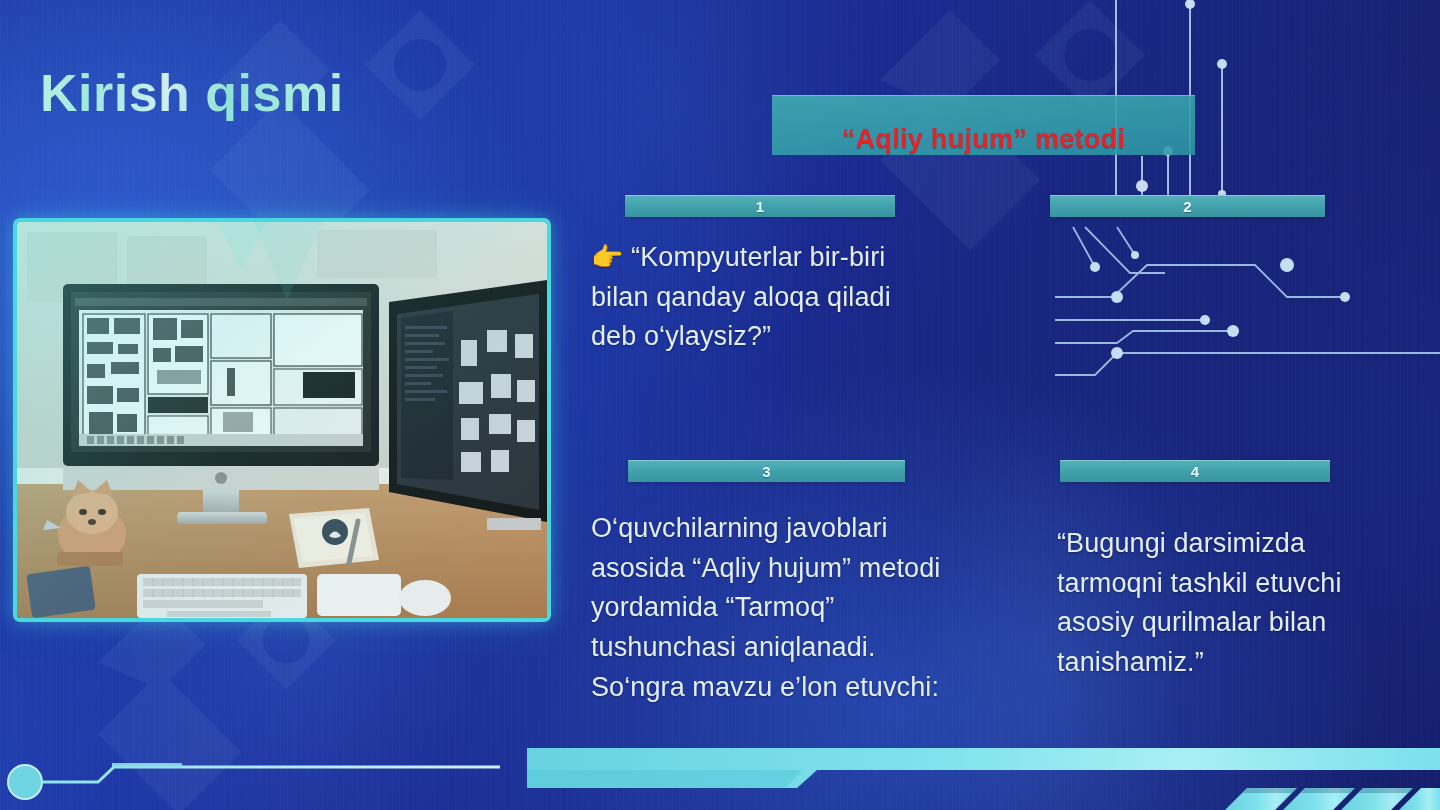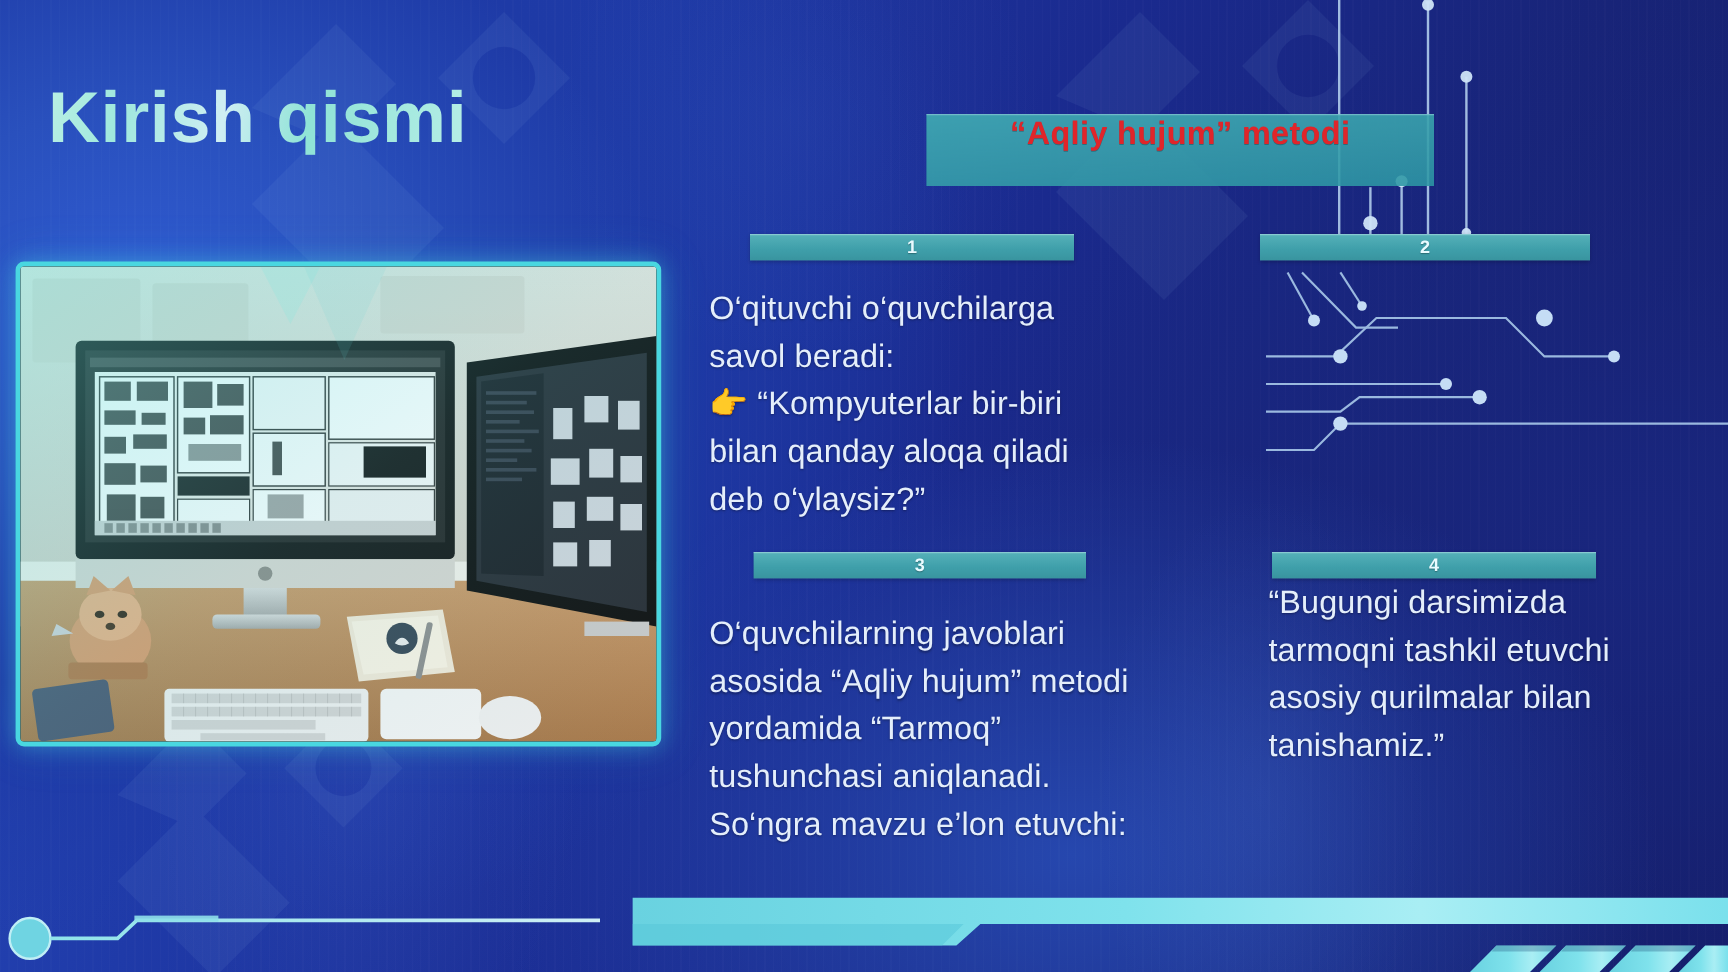--- a/index.html
+++ b/index.html
@@ -41,21 +41,21 @@
   
   .wm { position:absolute; opacity:.055; }
   .wm svg { display:block; }
   .wm.w1 { left:170px;  top:-30px; }
   .wm.w2 { left:840px;  top:-40px; }
   .wm.w3 { left:60px;   top:555px; }
 
   
   #title {
     position:absolute; left:40px; top:66px;
-    font-size:60px; font-weight:700; letter-spacing:.5px;
+    font-size:52px; font-weight:700; letter-spacing:.5px;
     background:linear-gradient(100deg,#b9f0e4 0%,#9fe8dd 18%,#cfeef3 42%,#8fe3d6 62%,#b6eee6 100%);
     -webkit-background-clip:text; background-clip:text;
     -webkit-text-fill-color:transparent; color:#a9ebe0;
     text-shadow:none;
     line-height:1.05;
   }
 
   
   #photo-frame {
     position:absolute; left:13px; top:218px; width:538px; height:404px;
@@ -63,21 +63,21 @@
     box-shadow:0 0 18px rgba(70,215,230,.38), 0 0 40px rgba(60,200,220,.18);
     overflow:hidden; background:#2a2a2a;
   }
   #photo { position:absolute; inset:0; }
 
   
   #header-banner {
     position:absolute; left:772px; top:95px; width:423px; height:60px;
     background:linear-gradient(175deg, rgba(63,168,178,.93) 0%, rgba(54,158,170,.90) 55%, rgba(44,150,164,.88) 100%);
     border-top:1px solid rgba(190,240,245,.45);
-    display:flex; align-items:flex-start; justify-content:center;
+    display:flex; align-items:flex-end; justify-content:center;
   }
   #header-banner .txt {
     font-size:27px; font-weight:700; color:#e0252a;
     letter-spacing:.3px;
     text-shadow:0 1px 0 rgba(0,0,0,.25);
   }
 
   
   .numtab {
     position:absolute; height:22px;
@@ -101,21 +101,21 @@
     color:#e4eefb;
     font-size:27px;
     line-height:1.47;
     letter-spacing:.1px;
     text-shadow:0 1px 2px rgba(0,0,0,.35);
     white-space:pre-line;
   }
   #text1 { left:591px;  top:238px; width:400px; }
   #text2 { left:1057px; top:238px; width:370px; }
   #text3 { left:591px;  top:509px; width:430px; }
-  #text4 { left:1057px; top:483px; width:365px; }
+  #text4 { left:1057px; top:524px; width:365px; }
   .hand { font-size:26px; }
 
   
   #circuits-top, #circuits-mid { position:absolute; pointer-events:none; }
   #circuits-top { left:1050px; top:-4px; }
   #circuits-mid { left:1055px; top:225px; }
 
   
   #bottom-left-line { position:absolute; left:0; top:745px; }
   #bottom-right-bar { position:absolute; left:527px; top:748px; }
@@ -368,23 +368,21 @@
   <div class="numtab" id="tab2">
     <span>2</span>
   </div>
   <div class="numtab" id="tab3">
     <span>3</span>
   </div>
   <div class="numtab" id="tab4">
     <span>4</span>
   </div>
 
-  <div class="body-text" id="text1"><span>O‘qituvchi o‘quvchilarga
-savol beradi:
-</span><span class="hand">👉</span><span> “Kompyuterlar bir-biri
+  <div class="body-text" id="text1"><span class="hand">👉</span><span> “Kompyuterlar bir-biri
 bilan qanday aloqa qiladi
 deb o‘ylaysiz?”</span></div>
 
   <div class="body-text" id="text3">O‘quvchilarning javoblari
 asosida “Aqliy hujum” metodi
 yordamida “Tarmoq”
 tushunchasi aniqlanadi.
 So‘ngra mavzu e’lon etuvchi:</div>
   <div class="body-text" id="text4">“Bugungi darsimizda
 tarmoqni tashkil etuvchi

